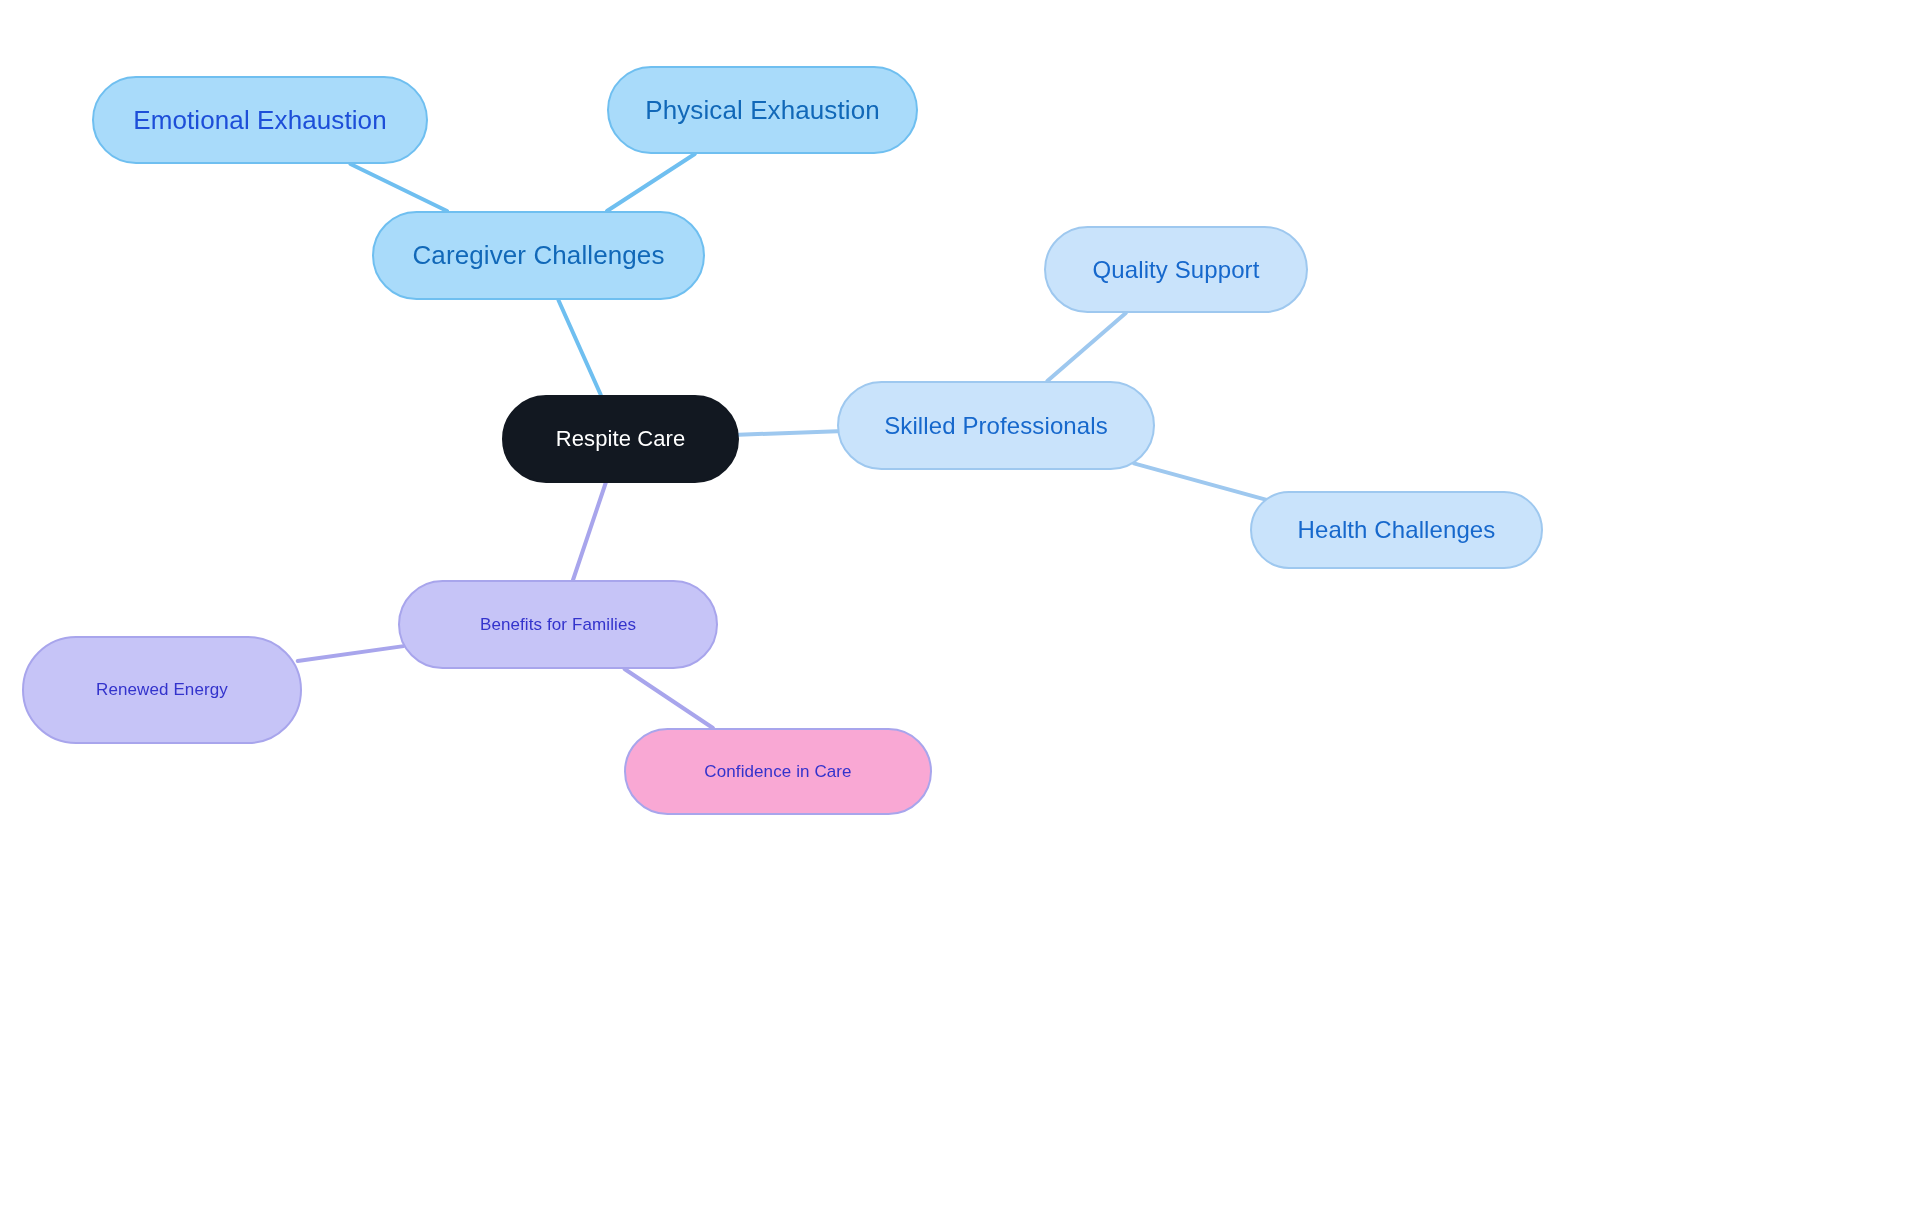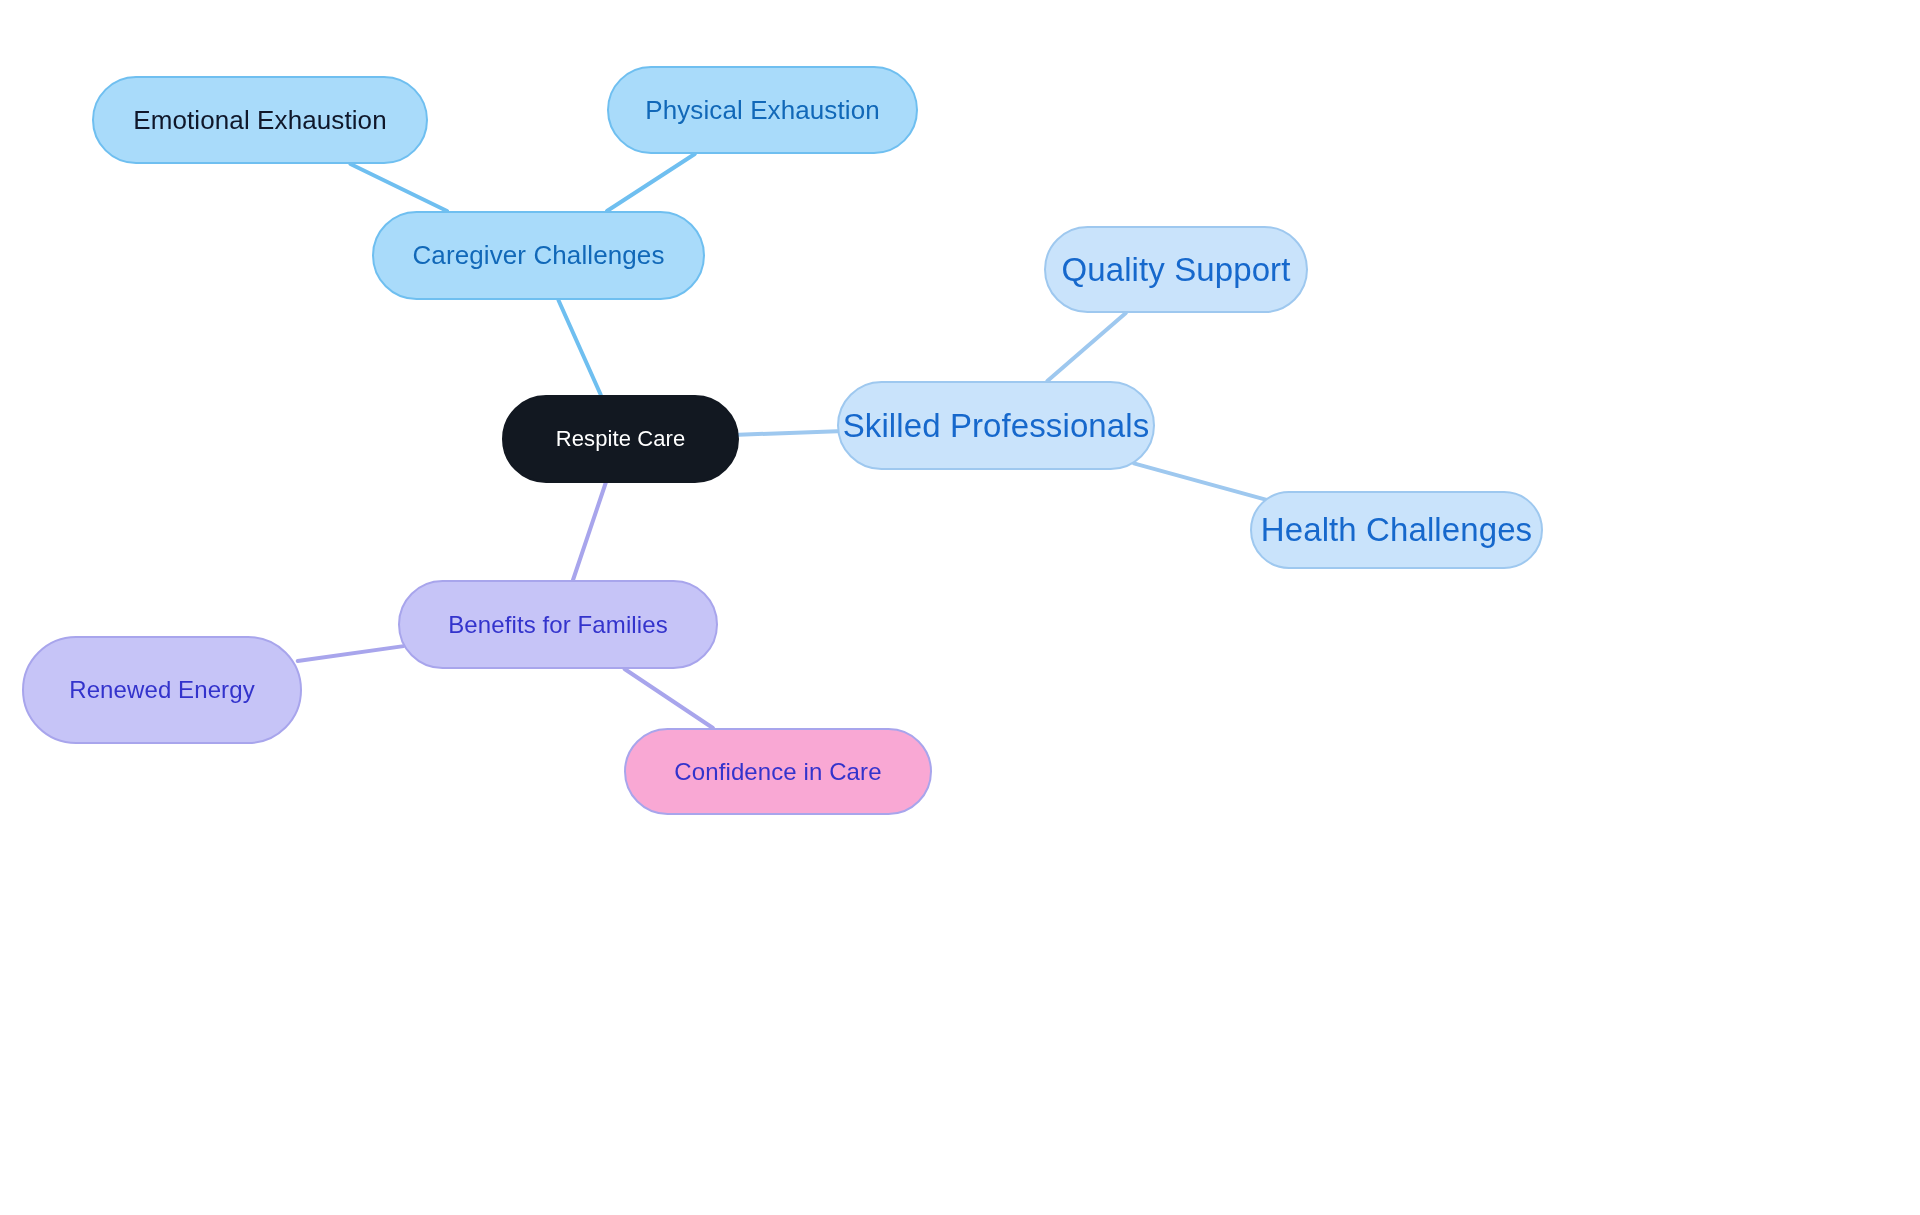--- a/index.html
+++ b/index.html
@@ -49,27 +49,27 @@
   .node-blue-mid {
     background: #a9dbfa;
     border-color: #6fbff0;
     color: #1168b8;
     font-size: 26px;
   }
   .node-blue-light {
     background: #c9e3fb;
     border-color: #9ec8ef;
     color: #1668cc;
-    font-size: 33px;
+    font-size: 24px;
   }
   .node-purple {
     background: #c6c4f7;
     border-color: #a8a5ec;
     color: #3333cc;
-    font-size: 24px;
+    font-size: 17px;
   }
   
   #logo {
     position: absolute;
     left: 1452px;
     top: 1086px;
     width: 400px;
     height: 118px;
     pointer-events: none;
   }
@@ -118,21 +118,21 @@
       <line x1="624.5986394555445" y1="668.9999999998411" x2="712.8979591838474" y2="728.0000000001162" stroke="#a8a5ec" stroke-width="4" stroke-linecap="round"></line>
     </svg>
 
   <div id="nodes">
       <div class="node node-root" style="left: 502px; top: 395px; width: 237px; height: 88px; background: rgb(18, 24, 33); border-color: rgb(18, 24, 33); color: rgb(255, 255, 255);">
         <span>Respite Care</span>
       </div>
       <div class="node node-blue-mid" style="left: 372px; top: 211px; width: 333px; height: 89px; background: rgb(169, 219, 250); border-color: rgb(111, 191, 240); color: rgb(17, 104, 184);">
         <span>Caregiver Challenges</span>
       </div>
-      <div class="node node-blue-mid" style="left: 92px; top: 76px; width: 336px; height: 88px; background: rgb(169, 219, 250); border-color: rgb(111, 191, 240); color: #0f172a;">
+      <div class="node node-blue-mid" style="left: 92px; top: 76px; width: 336px; height: 88px; background: rgb(169, 219, 250); border-color: rgb(111, 191, 240); color: #1d4ed8;">
         <span>Emotional Exhaustion</span>
       </div>
       <div class="node node-blue-mid" style="left: 607px; top: 66px; width: 311px; height: 88px; background: rgb(169, 219, 250); border-color: rgb(111, 191, 240); color: rgb(17, 104, 184); text-align: center;">
         <span>Physical Exhaustion</span>
       </div>
       <div class="node node-blue-light" style="left: 837px; top: 381px; width: 318px; height: 89px; background: rgb(201, 227, 251); border-color: rgb(158, 200, 239); color: rgb(22, 104, 204);">
         <span>Skilled Professionals</span>
       </div>
       <div class="node node-blue-light" style="left: 1044px; top: 226px; width: 264px; height: 87px; background: rgb(201, 227, 251); border-color: rgb(158, 200, 239); color: rgb(22, 104, 204);">
         <span>Quality Support</span>

